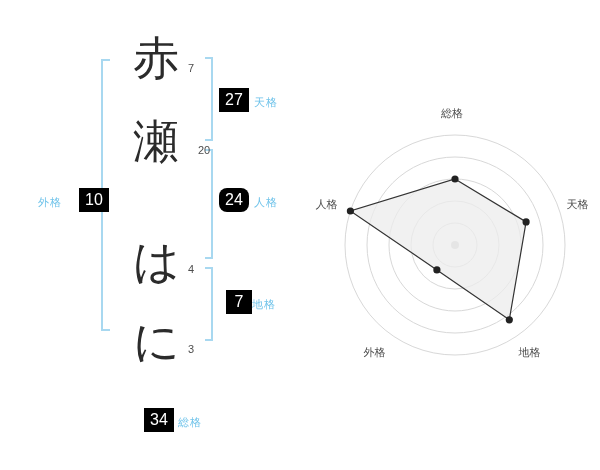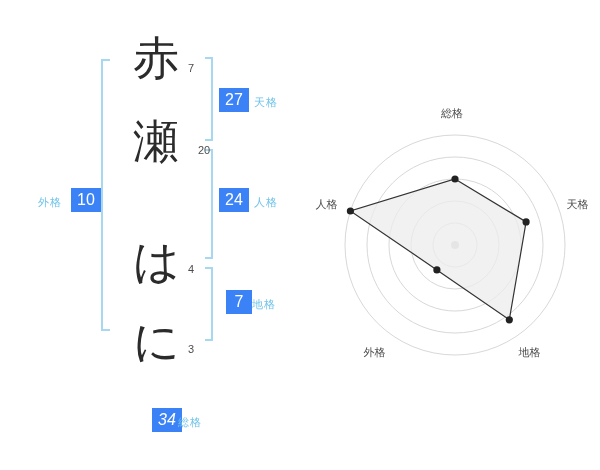--- a/index.html
+++ b/index.html
@@ -49,48 +49,48 @@
   }
   .sn-1 { left: 188px; top: 62px; }
   .sn-2 { left: 188px; top: 144px; margin-left: 10px; }
   .sn-3 { left: 188px; top: 263px; }
   .sn-4 { left: 188px; top: 343px; }
 
   
   .chip {
     position: absolute;
     display: inline-block;
-    background: #3b82f6;
+    background: #000000;
     color: #ffffff;
     font-size: 16px;
     line-height: 20px;
     padding: 2px 6px;
     min-width: 14px;
     text-align: center;
   }
   .chip-label {
     position: absolute;
     font-size: 11px;
     color: #6fc3ea;
     letter-spacing: 1px;
   }
 
   .chip-tenkaku { left: 219px; top: 88px; }
   .lbl-tenkaku  { left: 254px; top: 95px; }
 
-  .chip-jinkaku { left: 219px; top: 188px; }
+  .chip-jinkaku { left: 219px; top: 188px; border-radius: 8px; }
   .lbl-jinkaku  { left: 254px; top: 195px; }
 
   .chip-chikaku { left: 226px; top: 290px; }
   .lbl-chikaku  { left: 252px; top: 297px; }
 
-  .chip-gaikaku { left: 71px; top: 188px; }
+  .chip-gaikaku { left: 79px; top: 188px; }
   .lbl-gaikaku  { left: 38px; top: 195px; }
 
-  .chip-soukaku { left: 152px; top: 408px; font-style: italic; }
+  .chip-soukaku { left: 144px; top: 408px; }
   .lbl-soukaku  { left: 178px; top: 415px; }
 
   
   .radar-wrap {
     position: absolute;
     left: 310px;
     top: 100px;
     width: 290px;
     height: 290px;
   }

